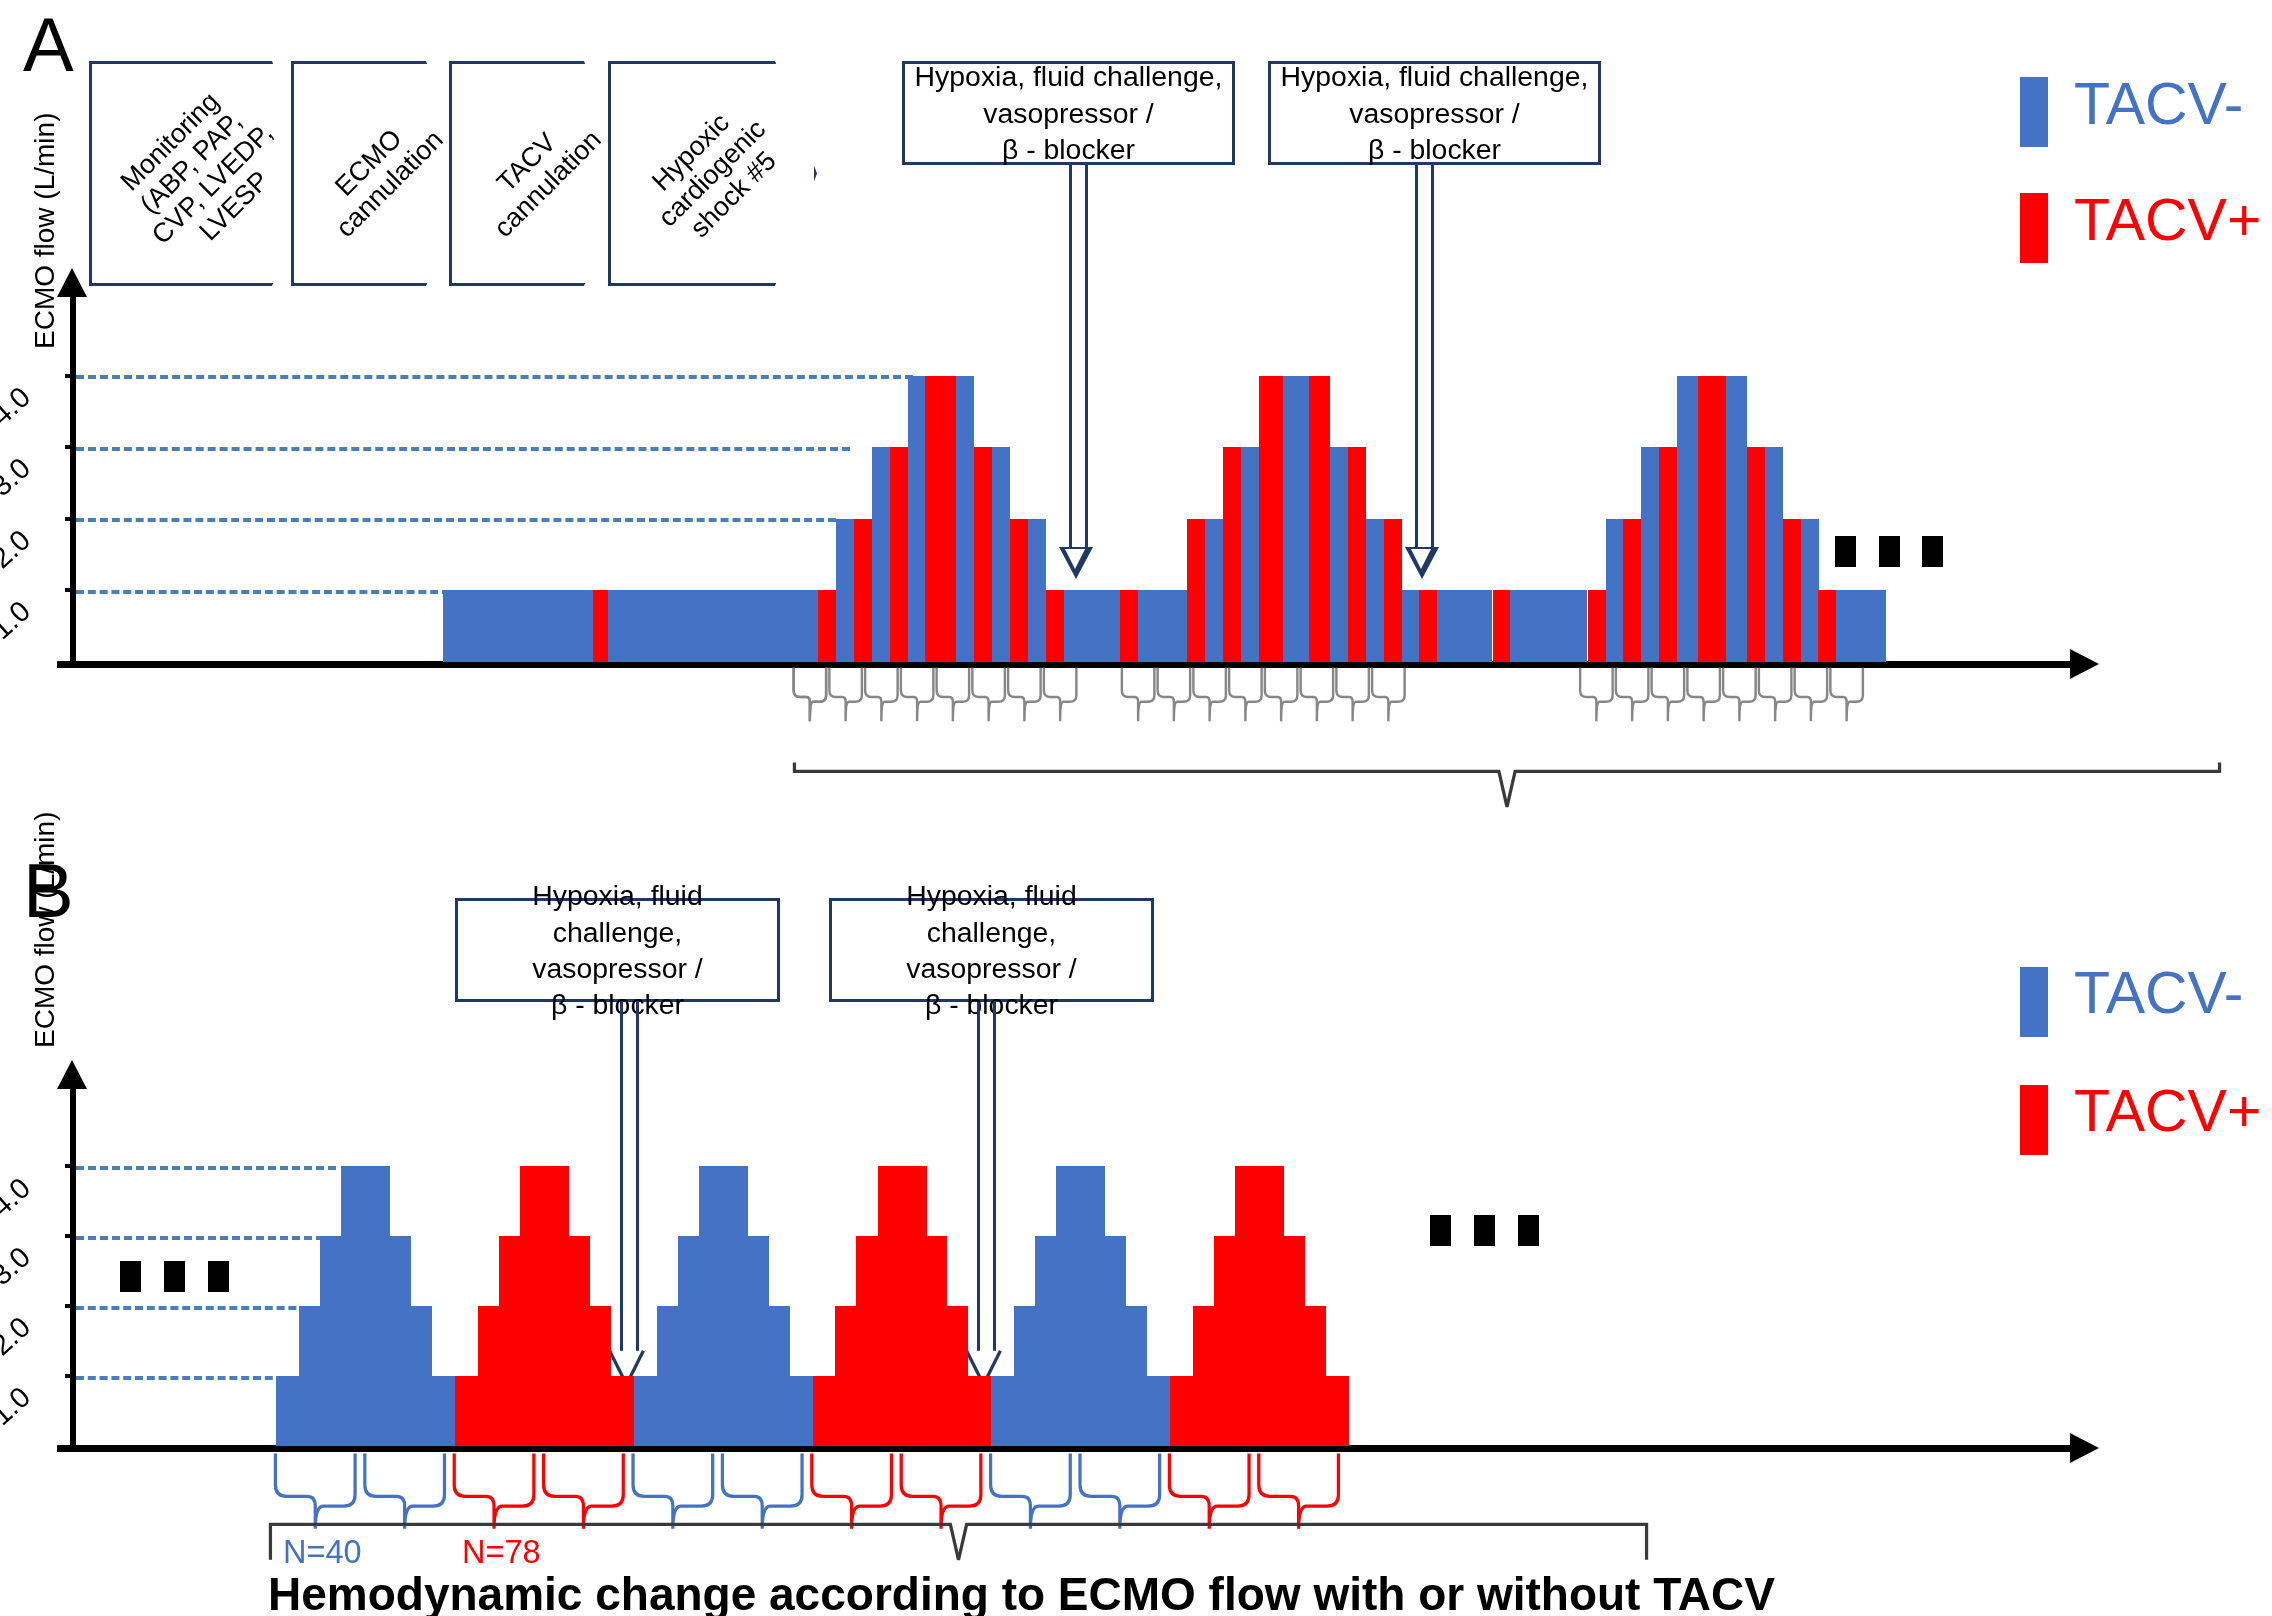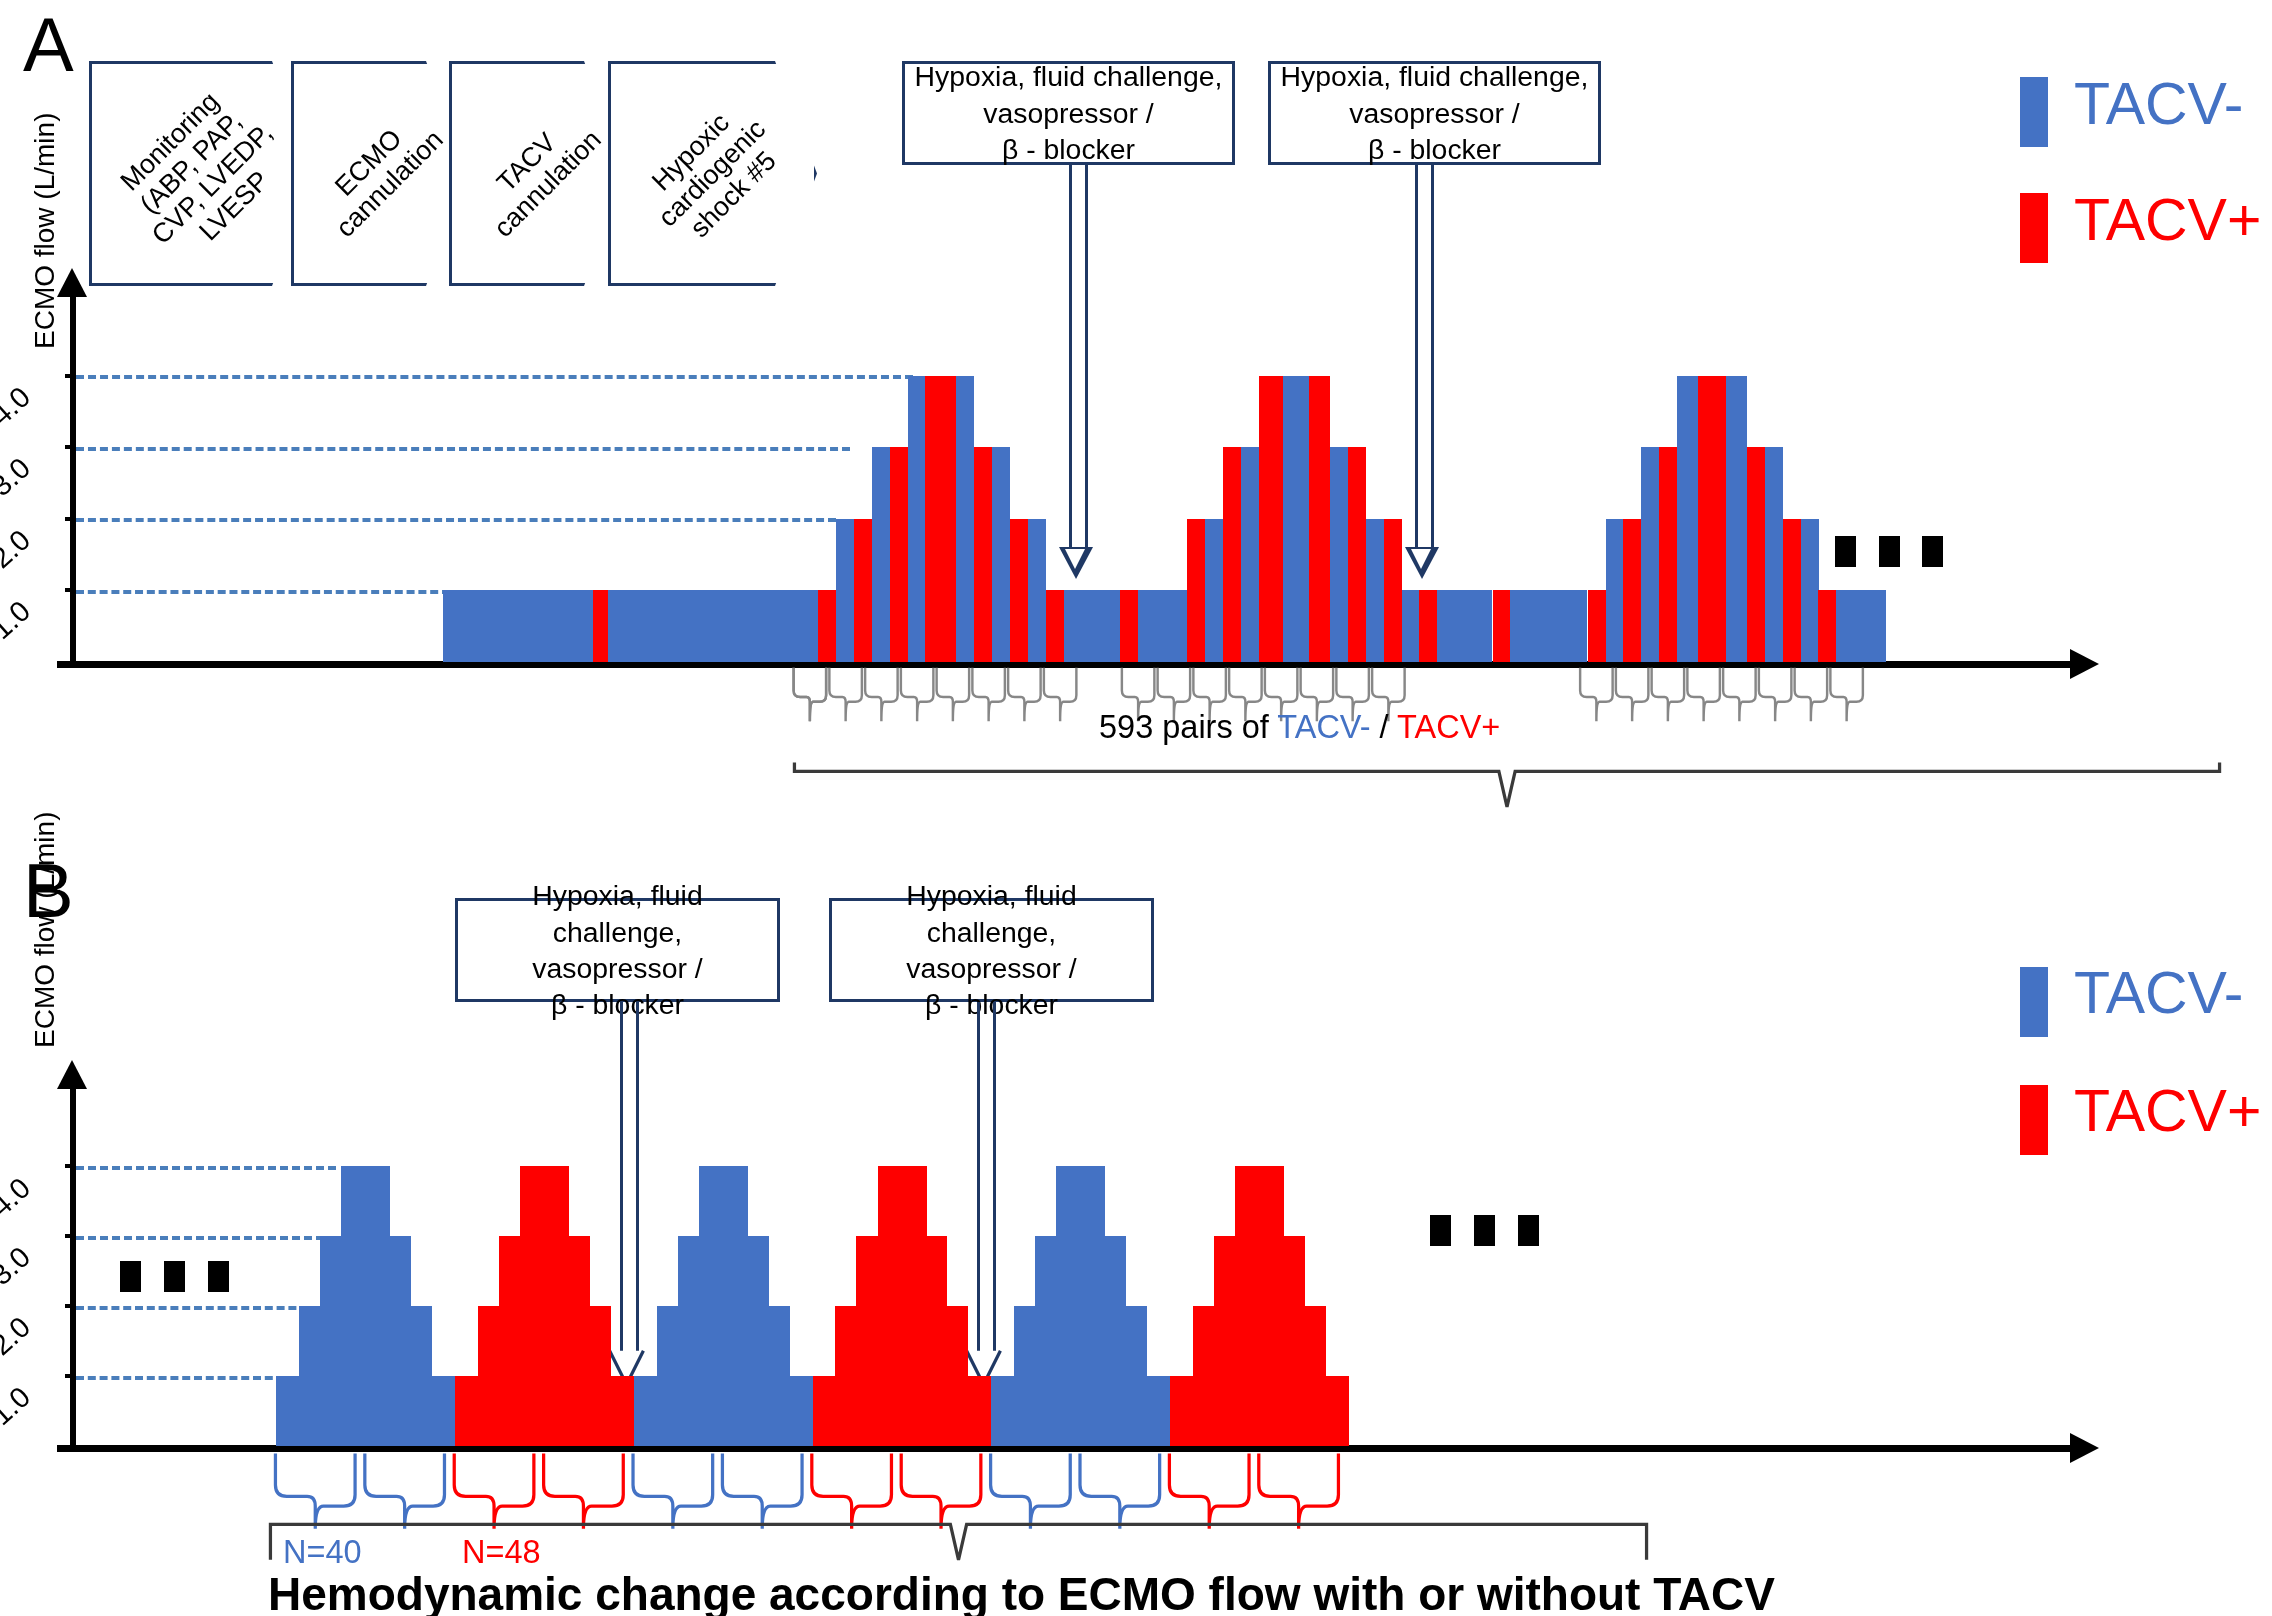--- a/index.html
+++ b/index.html
@@ -221,23 +221,20 @@
         <use href="#stpl" x="1012"></use>
         <use href="#stpl" x="1056"></use>
       <use href="#stpl" x="1100"></use>
         <use href="#stpl" x="1144"></use>
         <use href="#stpl" x="1188"></use>
       <use href="#stpl" x="1232"></use>
         <use href="#stpl" x="1276"></use>
     </g>
   </svg>
 
-  <div class="smalltxt" style="left:1099px;top:709px;">
-    <span>593 pairs of </span><span style="color:#4472c4;">TACV-</span><span> / </span><span style="color:#fe0000;">TACV+</span>
-  </div>
 
   <svg class="bigbracket" style="left:792px;top:760px;width:1430px;height:50px;" viewBox="0 0 1760 62" preserveAspectRatio="none">
     <path d="M3 3 L3 14 L870 14 L880 58 L890 14 L1757 14 L1757 3" fill="none" stroke="#3a3a3a" stroke-width="4"></path>
   </svg>
 
   <div class="panel-letter abs" style="left:23px;top:853px;">B</div>
 
   <div class="callout" style="left:455px;top:898px;width:325px;height:104px;">Hypoxia, fluid challenge,
 vasopressor /
 β - blocker</div>
@@ -342,21 +339,21 @@
           <use href="#bbrace" x="330"></use>
         <use href="#bbrace" x="660"></use>
           <use href="#bbrace" x="770"></use>
         <use href="#bbrace" x="1100"></use>
           <use href="#bbrace" x="1210"></use>
       </g>
     </g>
   </svg>
 
   <div class="smalltxt" style="left:283px;top:1534px;color:#4472c4;">N=40</div>
-  <div class="smalltxt" style="left:462px;top:1534px;color:#fe0000;">N=48</div>
+  <div class="smalltxt" style="left:462px;top:1534px;color:#fe0000;">N=78</div>
 
   <svg class="bigbracket" style="left:268px;top:1513px;width:1381px;height:50px;" viewBox="0 0 1700 62" preserveAspectRatio="none">
     <path d="M3 58 L3 14 L840 14 L850 58 L860 14 L1697 14 L1697 58" fill="none" stroke="#3a3a3a" stroke-width="4"></path>
   </svg>
   <div class="caption" style="left:268px;top:1567px;">Hemodynamic change according to ECMO flow with or without TACV</div>
 
 </div>
 
 
 </body></html>

